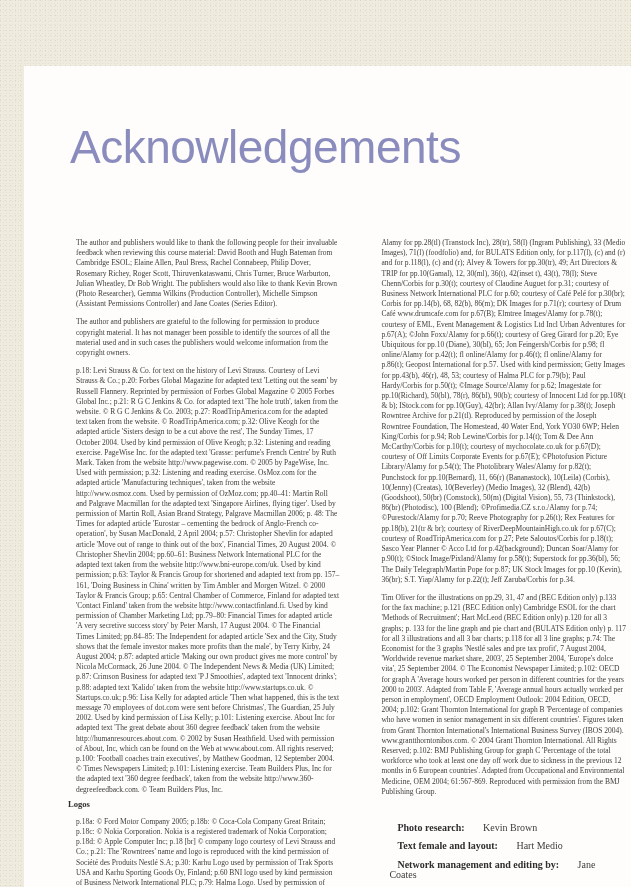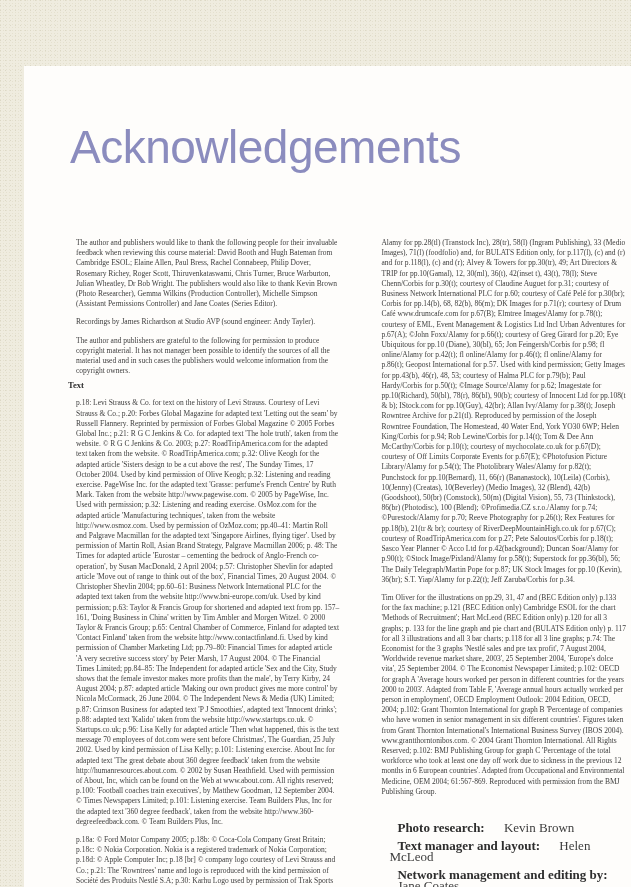--- a/index.html
+++ b/index.html
@@ -47,21 +47,21 @@
   }
   .body-text p { margin-bottom:4px; }
   .sec-heading {
     font-size:8.6px;
     font-weight:bold;
     color:#2e2e2e;
     margin:4px 0 2px 0;
     line-height:10px;
   }
   .credits { margin-top:26px; }
-  .credit-row { font-size:13px; line-height:10.4px; color:#3d3d3d; }
+  .credit-row { font-size:10px; line-height:10.4px; color:#3d3d3d; }
   .credit-row b { color:#2e2e2e; }
   .footer {
     position:absolute;
     left:28px; top:808px;
     display:flex;
     align-items:baseline;
     gap:16px;
   }
   .footer .num {
     font-family:"Liberation Sans", sans-serif;
@@ -79,38 +79,37 @@
 <body>
 
 <div class="page">
 
   <h1 class="page-title">Acknowledgements</h1>
 
   <div class="columns">
 
     <div class="col-left body-text">
       <p>The author and publishers would like to thank the following people for their invaluable feedback when reviewing this course material: David Booth and Hugh Bateman from Cambridge ESOL; Elaine Allen, Paul Bress, Rachel Connabeep, Philip Dover, Rosemary Richey, Roger Scott, Thiruvenkataswami, Chris Turner, Bruce Warburton, Julian Wheatley, Dr Bob Wright. The publishers would also like to thank Kevin Brown (Photo Researcher), Gemma Wilkins (Production Controller), Michelle Simpson (Assistant Permissions Controller) and Jane Coates (Series Editor).</p>
-      <p>Recordings by James Richardson at Studio AVP (sound engineer: Andy Tayler).</p>
       <p>The author and publishers are grateful to the following for permission to produce copyright material. It has not manager been possible to identify the sources of all the material used and in such cases the publishers would welcome information from the copyright owners.</p>
 
-      <h3 class="sec-heading">Text</h3>
       <p>p.18: Levi Strauss &amp; Co. for text on the history of Levi Strauss. Courtesy of Levi Strauss &amp; Co.; p.20: Forbes Global Magazine for adapted text 'Letting out the seam' by Russell Flannery. Reprinted by permission of Forbes Global Magazine © 2005 Forbes Global Inc.; p.21: R G C Jenkins &amp; Co. for adapted text 'The hole truth', taken from the website. © R G C Jenkins &amp; Co. 2003; p.27: RoadTripAmerica.com for the adapted text taken from the website. © RoadTripAmerica.com; p.32: Olive Keogh for the adapted article 'Sisters design to be a cut above the rest', The Sunday Times, 17 October 2004. Used by kind permission of Olive Keogh; p.32: Listening and reading exercise. PageWise Inc. for the adapted text 'Grasse: perfume's French Centre' by Ruth Mark. Taken from the website http://www.pagewise.com. © 2005 by PageWise, Inc. Used with permission; p.32: Listening and reading exercise. OsMoz.com for the adapted article 'Manufacturing techniques', taken from the website http://www.osmoz.com. Used by permission of OzMoz.com; pp.40–41: Martin Roll and Palgrave Macmillan for the adapted text 'Singapore Airlines, flying tiger'. Used by permission of Martin Roll, Asian Brand Strategy, Palgrave Macmillan 2006; p. 48: The Times for adapted article 'Eurostar – cementing the bedrock of Anglo-French co-operation', by Susan MacDonald, 2 April 2004; p.57: Christopher Shevlin for adapted article 'Move out of range to think out of the box', Financial Times, 20 August 2004. © Christopher Shevlin 2004; pp.60–61: Business Network International PLC for the adapted text taken from the website http://www.bni-europe.com/uk. Used by kind permission; p.63: Taylor &amp; Francis Group for shortened and adapted text from pp. 157–161, 'Doing Business in China' written by Tim Ambler and Morgen Witzel. © 2000 Taylor &amp; Francis Group; p.65: Central Chamber of Commerce, Finland for adapted text 'Contact Finland' taken from the website http://www.contactfinland.fi. Used by kind permission of Chamber Marketing Ltd; pp.79–80: Financial Times for adapted article 'A very secretive success story' by Peter Marsh, 17 August 2004. © The Financial Times Limited; pp.84–85: The Independent for adapted article 'Sex and the City, Study shows that the female investor makes more profits than the male', by Terry Kirby, 24 August 2004; p.87: adapted article 'Making our own product gives me more control' by Nicola McCormack, 26 June 2004. © The Independent News &amp; Media (UK) Limited; p.87: Crimson Business for adapted text 'P J Smoothies', adapted text 'Innocent drinks'; p.88: adapted text 'Kalido' taken from the website http://www.startups.co.uk. © Startups.co.uk; p.96: Lisa Kelly for adapted article 'Then what happened, this is the text message 70 employees of dot.com were sent before Christmas', The Guardian, 25 July 2002. Used by kind permission of Lisa Kelly; p.101: Listening exercise. About Inc for adapted text 'The great debate about 360 degree feedback' taken from the website http://humanresources.about.com. © 2002 by Susan Heathfield. Used with permission of About, Inc, which can be found on the Web at www.about.com. All rights reserved; p.100: 'Football coaches train executives', by Matthew Goodman, 12 September 2004. © Times Newspapers Limited;  p.101: Listening exercise. Team Builders Plus, Inc for the adapted text '360 degree feedback', taken from the website http://www.360-degreefeedback.com. © Team Builders Plus, Inc.</p>
 
+      <h3 class="sec-heading">Logos</h3>
       <p>p.18a: © Ford Motor Company 2005; p.18b: © Coca-Cola Company Great Britain; p.18c: © Nokia Corporation. Nokia is a registered trademark of Nokia Corporation; p.18d: © Apple Computer Inc; p.18 [br] © company logo courtesy of Levi Strauss and Co.; p.21: The 'Rowntrees' name and logo is reproduced with the kind permission of Société des Produits Nestlé S.A; p.30: Karhu Logo used by permission of Trak Sports USA and Karhu Sporting Goods Oy, Finland; p.60 BNI logo used by kind permission of Business Network International PLC; p.79: Halma Logo. Used by permission of Halma PLC; p.88: Kalido Logo. Used by permission of Kalido.</p>
     </div>
 
     <div class="col-right body-text">
       <p>Alamy for pp.28(tl) (Transtock Inc), 28(tr), 58(l) (Ingram Publishing), 33 (Medio Images), 71(l) (foodfolio) and, for BULATS Edition only, for p.117(l), (c) and (r) and for p.118(l), (c) and (r); Alvey &amp; Towers for pp.30(tr), 49; Art Directors &amp; TRIP for pp.10(Gamal), 12, 30(ml), 36(t), 42(inset t), 43(t), 78(l); Steve Chenn/Corbis for p.30(t); courtesy of Claudine Auguet for p.31; courtesy of Business Network International PLC for p.60; courtesy of Café Pelé for p.30(br); Corbis for pp.14(b), 68, 82(b), 86(m); DK Images for p.71(r); courtesy of Drum Café www.drumcafe.com for p.67(B); Elmtree Images/Alamy for p.78(t); courtesy of EML, Event Management &amp; Logistics Ltd Incl Urban Adventures for p.67(A); ©John Foxx/Alamy for p.66(t); courtesy of Greg Girard for p.20; Eye Ubiquitous for pp.10 (Diane), 30(bl), 65; Jon Feingersh/Corbis for p.98; fl online/Alamy for p.42(t); fl online/Alamy for p.46(t); fl online/Alamy for p.86(t); Geopost International for p.57. Used with kind permission; Getty Images for pp.43(b), 46(r), 48, 53; courtesy of Halma PLC for p.79(b); Paul Hardy/Corbis for p.50(t); ©Image Source/Alamy for p.62; Imagestate for pp.10(Richard), 50(bl), 78(r), 86(bl), 90(b); courtesy of Innocent Ltd for pp.108(t &amp; b); IStock.com for pp.10(Guy), 42(br); Allan Ivy/Alamy for p.38(t); Joseph Rowntree Archive for p.21(tl). Reproduced by permission of the Joseph Rowntree Foundation, The Homestead, 40 Water End, York YO30 6WP; Helen King/Corbis for p.94; Rob Lewine/Corbis for p.14(t); Tom &amp; Dee Ann McCarthy/Corbis for p.10(t); courtesy of mychocolate.co.uk for p.67(D); courtesy of Off Limits Corporate Events for p.67(E); ©Photofusion Picture Library/Alamy for p.54(t); The Photolibrary Wales/Alamy for p.82(t); Punchstock for pp.10(Bernard), 11, 66(r) (Bananastock), 10(Leila) (Corbis), 10(Jenny) (Creatas), 10(Beverley) (Medio Images), 32 (Blend), 42(b) (Goodshoot), 50(br) (Comstock), 50(m) (Digital Vision), 55, 73 (Thinkstock), 86(br) (Photodisc), 100 (Blend); ©Profimedia.CZ s.r.o./Alamy for p.74; ©Purestock/Alamy for p.70; Reeve Photography for p.26(t); Rex Features for pp.18(b), 21(tr &amp; br); courtesy of RiverDeepMountainHigh.co.uk for p.67(C); courtesy of RoadTripAmerica.com for p.27; Pete Saloutos/Corbis for p.18(t); Sasco Year Planner © Acco Ltd for p.42(background); Duncan Soar/Alamy for p.90(t); ©Stock Image/Pixland/Alamy for p.58(t); Superstock for pp.36(bl), 56; The Daily Telegraph/Martin Pope for p.87; UK Stock Images for pp.10 (Kevin), 36(br); S.T. Yiap/Alamy for p.22(t); Jeff Zaruba/Corbis for p.34.</p>
 
       <p>Tim Oliver for the illustrations on pp.29, 31, 47 and (BEC Edition only) p.133 for the fax machine; p.121 (BEC Edition only) Cambridge ESOL for the chart 'Methods of Recruitment'; Hart McLeod (BEC Edition only) p.120 for all 3 graphs; p. 133 for the line graph and pie chart and (BULATS Edition only) p. 117 for all 3 illustrations and all 3 bar charts; p.118 for all 3 line graphs; p.74: The Economist for the 3 graphs 'Nestlé sales and pre tax profit', 7 August 2004, 'Worldwide revenue market share, 2003', 25 September 2004, 'Europe's dolce vita', 25 September 2004. © The Economist Newspaper Limited; p.102: OECD for graph A 'Average hours worked per person in different countries for the years 2000 to 2003'. Adapted from Table F, 'Average annual hours actually worked per person in employment', OECD Employment Outlook: 2004 Edition, OECD, 2004; p.102: Grant Thornton International for graph B 'Percentage of companies who have women in senior management in six different countries'. Figures taken from Grant Thornton International's International Business Survey (IBOS 2004). www.grantthorntonibos.com. © 2004 Grant Thornton International. All Rights Reserved; p.102: BMJ Publishing Group for graph C 'Percentage of the total workforce who took at least one day off work due to sickness in the previous 12 months in 6 European countries'. Adapted from Occupational and Environmental Medicine, OEM 2004; 61:567-869. Reproduced with permission from the BMJ Publishing Group.</p>
 
 
       <div class="credits">
         <div class="credit-row"><b>Photo research:</b> <span>Kevin Brown</span></div>
-        <div class="credit-row"><b>Text manager and layout:</b> <span>Helen McLeod</span></div>
+        <div class="credit-row"><b>Text female and layout:</b> <span>Hart Medio</span></div>
         <div class="credit-row"><b>Network management and editing by:</b> <span>Jane Coates</span></div>
         <div class="credit-row"><b>Senior commissioning editor:</b> <span>Sally Searby</span></div>
       </div>
     </div>
 
   </div>
 
   <div class="footer">
     <span class="num">8</span>
     <span class="label">Acknowledgements</span>

